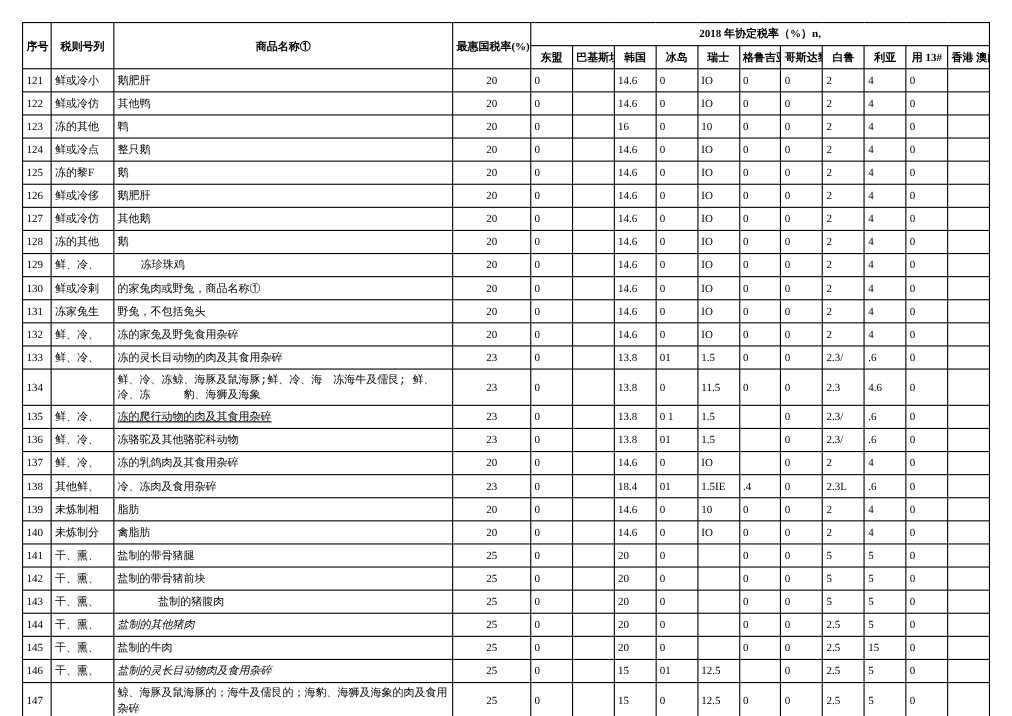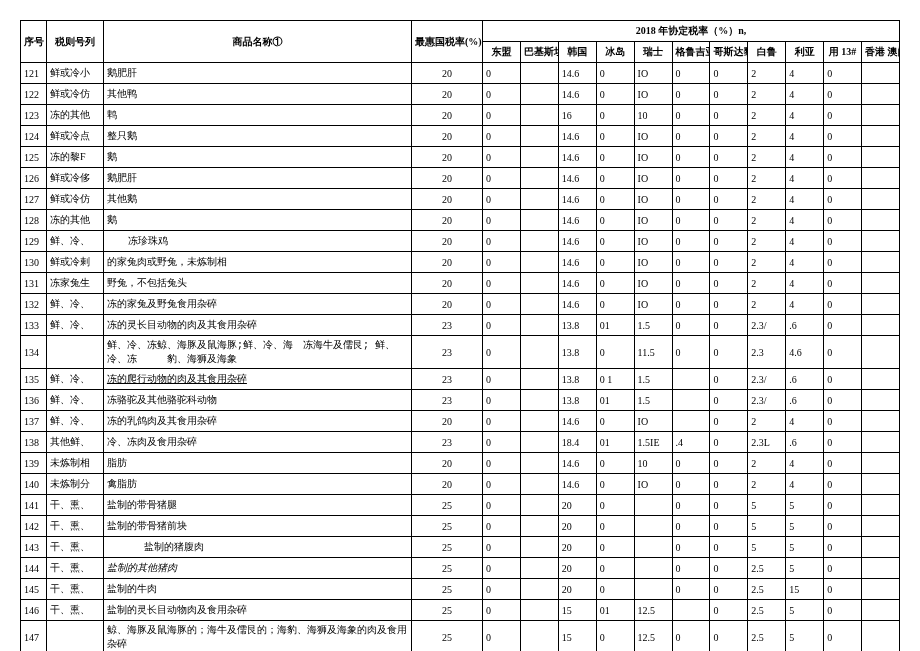--- a/index.html
+++ b/index.html
@@ -232,21 +232,21 @@
         <td>0</td>
         <td>0</td>
         <td>2</td>
         <td>4</td>
         <td>0</td>
         <td></td>
       </tr>
       <tr>
         <td>130</td>
         <td>鲜或冷剌</td>
-        <td class="c-name" style="white-space: normal;">的家兔肉或野兔，未炼制相</td>
+        <td class="c-name" style="white-space: normal;">的家兔肉或野兔，商品名称①</td>
         <td class="center">20</td>
         <td>0</td>
         <td></td>
         <td>14.6</td>
         <td>0</td>
         <td>IO</td>
         <td>0</td>
         <td>0</td>
         <td>2</td>
         <td>4</td>
@@ -504,21 +504,21 @@
         <td>0</td>
         <td>0</td>
         <td>2.5</td>
         <td>15</td>
         <td>0</td>
         <td></td>
       </tr>
       <tr>
         <td>146</td>
         <td>干、熏、</td>
-        <td class="c-name" style="white-space: normal;">盐制的灵长目动物肉及食用杂碎</td>
+        <td class="c-name" style="white-space: normal; font-style: italic;">盐制的灵长目动物肉及食用杂碎</td>
         <td class="center">25</td>
         <td>0</td>
         <td></td>
         <td>15</td>
         <td>01</td>
         <td>12.5</td>
         <td></td>
         <td>0</td>
         <td>2.5</td>
         <td>5</td>

